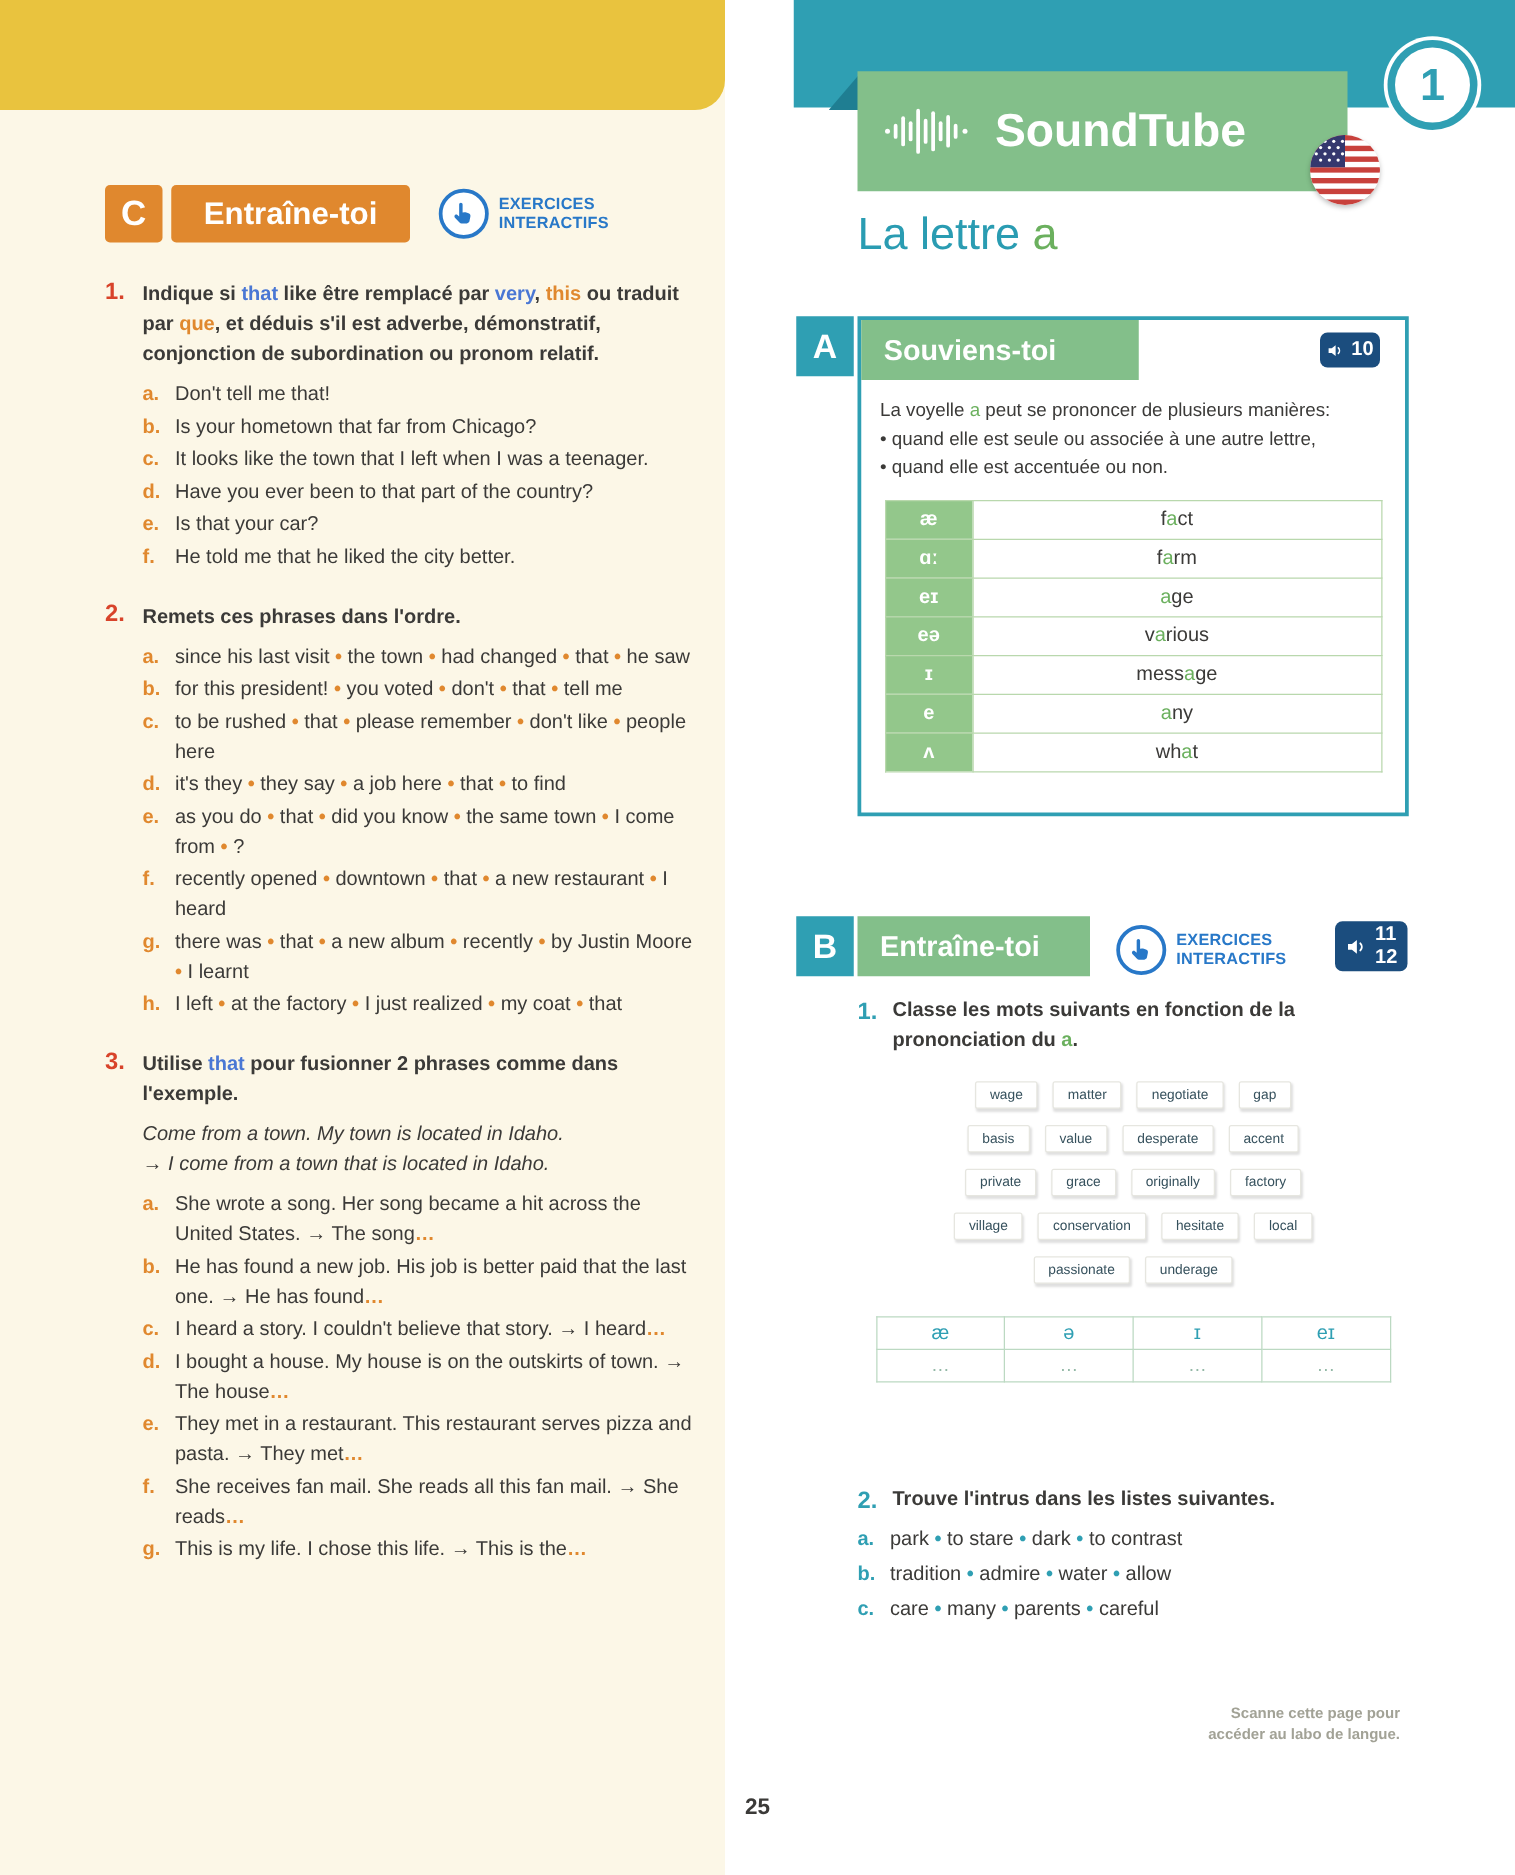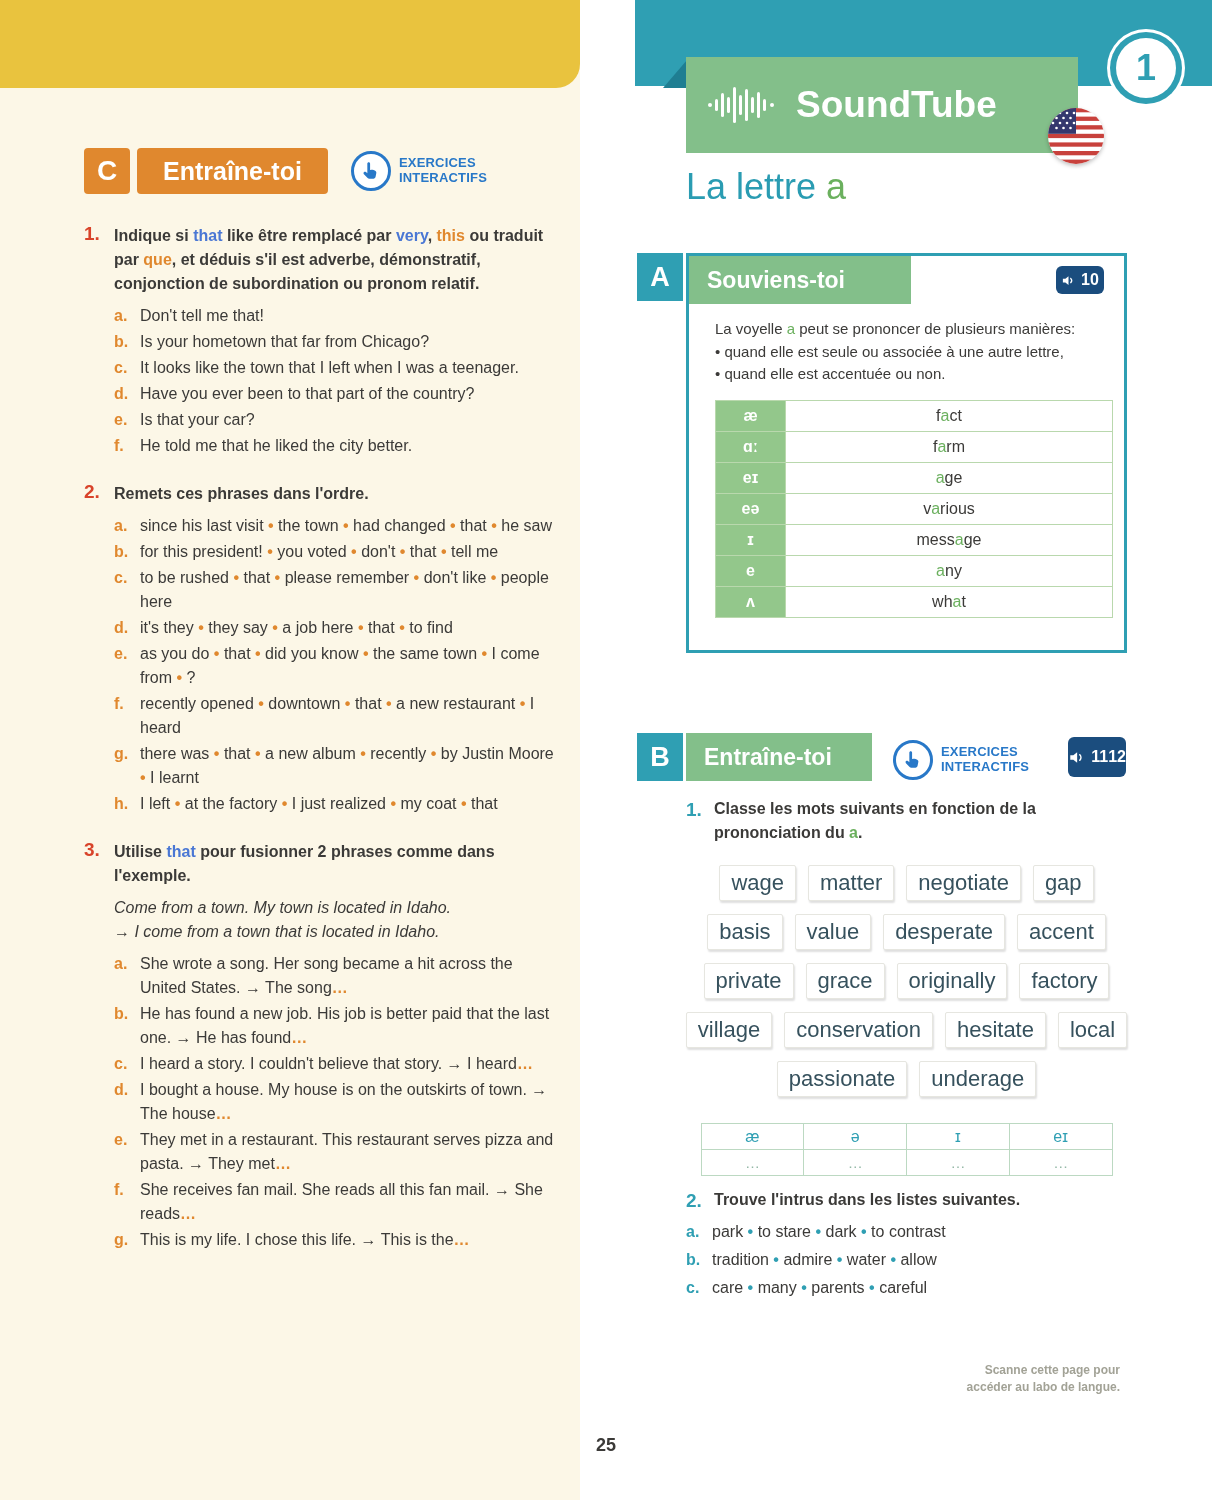--- a/index.html
+++ b/index.html
@@ -46,45 +46,45 @@
   .green-accent{color:#6bb05e}
 
   .badge{position:absolute;width:46px;height:48px;background:#2f9fb3;color:#fff;font-weight:bold;font-size:27px;display:flex;align-items:center;justify-content:center}
   .badge-a{left:637px;top:253px}
   .badge-b{left:637px;top:733px}
 
   .boxA{position:absolute;left:686px;top:253px;width:441px;height:400px;border:3px solid #2f9fb3;background:#fff}
   .boxA-head{position:relative;height:48px}
   .green-head{background:#83bf8a;color:#fff;font-weight:bold;font-size:23px;display:flex;align-items:center;padding:0 18px}
   .boxA-head .green-head{position:absolute;left:0;top:0;width:222px;height:48px}
-  .boxA-body{padding:14px 26px 0;font-size:15px;line-height:1.5}
+  .boxA-body{padding:14px 15px 0;font-size:15px;line-height:1.5}
   .abullets div::before{content:"• ";color:#3b3a38}
 
   .audio{background:#1b4d7e;border-radius:6px;color:#fff;display:flex;align-items:center;justify-content:center;gap:5px;cursor:pointer}
   .audio-a{position:absolute;right:20px;top:10px;width:48px;height:28px}
   .audio-b{position:absolute;left:1068px;top:737px;width:58px;height:40px}
   .audio-num{font-size:16px;font-weight:bold;line-height:1.15}
-  .audio-nums{display:flex;flex-direction:row;justify-content:center}
+  .audio-nums{display:flex;flex-direction:column;justify-content:center}
 
   table.phon{border-collapse:collapse;margin:14px auto 0;width:398px}
   .phon td{border:1px solid #b9d8ad;height:31px;text-align:center;font-size:16px}
   .phon .phon-sym{width:70px;background:#93c78b;color:#fff;font-weight:bold}
 
   .head-b{position:absolute;left:686px;top:733px;width:186px;height:48px}
   .interactive-b{position:absolute;left:893px;top:740px;margin-left:0}
 
   .b-section{position:absolute;left:686px;width:441px}
   .b1{top:797px}
   .b2{top:1188px}
   .b-instr{position:relative;padding-left:28px;font-weight:bold;font-size:16px;line-height:1.5}
   .bnum{position:absolute;left:0;top:-1px;font-size:19px;font-weight:bold;color:#2f9fb3}
 
   .chips{margin-top:20px;display:flex;flex-direction:column;gap:13px}
   .chip-row{display:flex;justify-content:center;gap:12px}
-  .chip{background:#fff;border:1px solid #e6e6e0;box-shadow:1px 2px 2px rgba(0,0,0,.13);padding:4px 11px;font-size:22px;color:#36515d;border-radius:2px;white-space:nowrap}
+  .chip{background:#fff;border:1px solid #e6e6e0;box-shadow:1px 2px 2px rgba(0,0,0,.13);padding:4px 11px;font-size:11px;color:#36515d;border-radius:2px;white-space:nowrap}
 
   table.ans{border-collapse:collapse;margin:26px auto 0;width:412px}
   .ans td{border:1px solid #bcd9c2;height:26px;text-align:center}
   .ans .ans-head{color:#2f9fb3;font-size:16px}
   .ans .ans-cell{color:#93b8a6;font-size:15px}
 
   .b2 .items{margin-top:8px}
   .b2 .items .item{margin-bottom:4px}
 
   .scan-note{position:absolute;left:880px;top:1362px;width:240px;text-align:right;font-size:12px;font-weight:bold;color:#a2a296;line-height:1.4}

